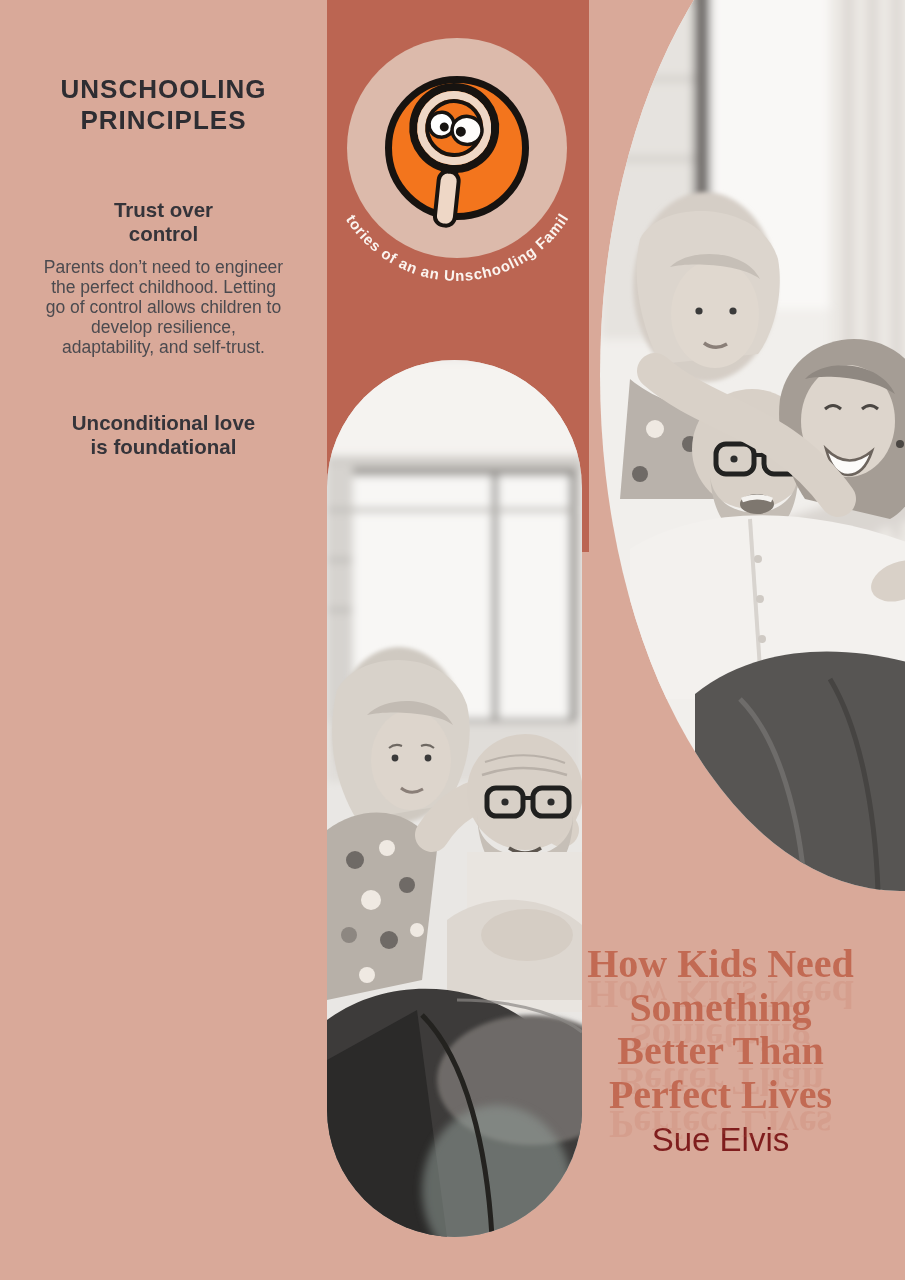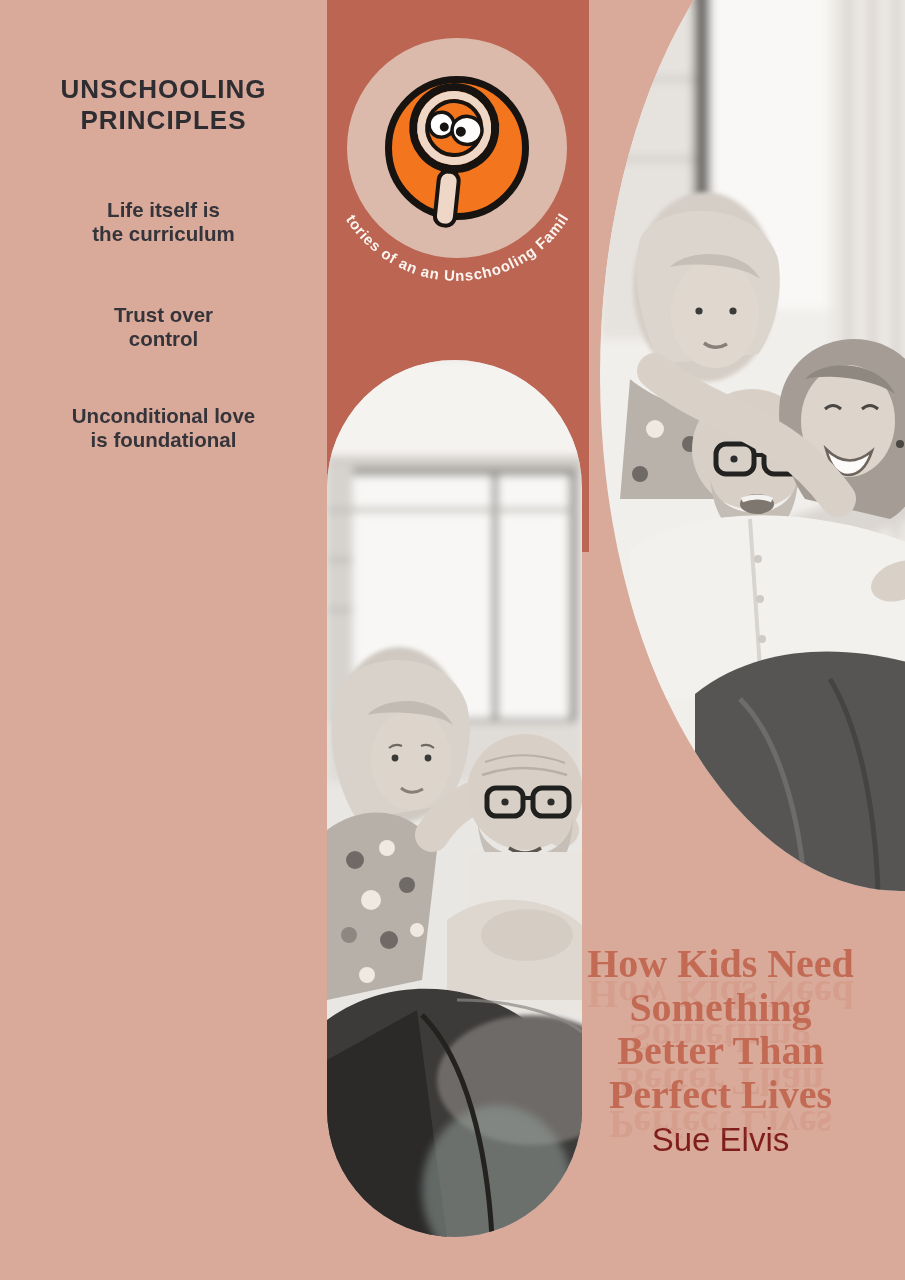--- a/index.html
+++ b/index.html
@@ -55,28 +55,31 @@
 </head>
 <body>
 
 <div class="canvas">
 
   <div class="left-col">
     <div class="page-title">UNSCHOOLING
 PRINCIPLES</div>
 
     <div class="principle p1">
-      <div class="head">Life itself is
-the curriculum</div>
     </div>
     <div class="principle p2">
     </div>
     <div class="principle p4">
       <div class="head">Trust over
 control</div>
+      <div class="body">Parents don’t need to engineer
+the perfect childhood. Letting
+go of control allows children to
+develop resilience,
+adaptability, and self-trust.</div>
     </div>
     <div class="principle p5">
       <div class="head">Unconditional love
 is foundational</div>
     </div>
   </div>
 
   <div class="band"></div>
 
   <div class="logo">

